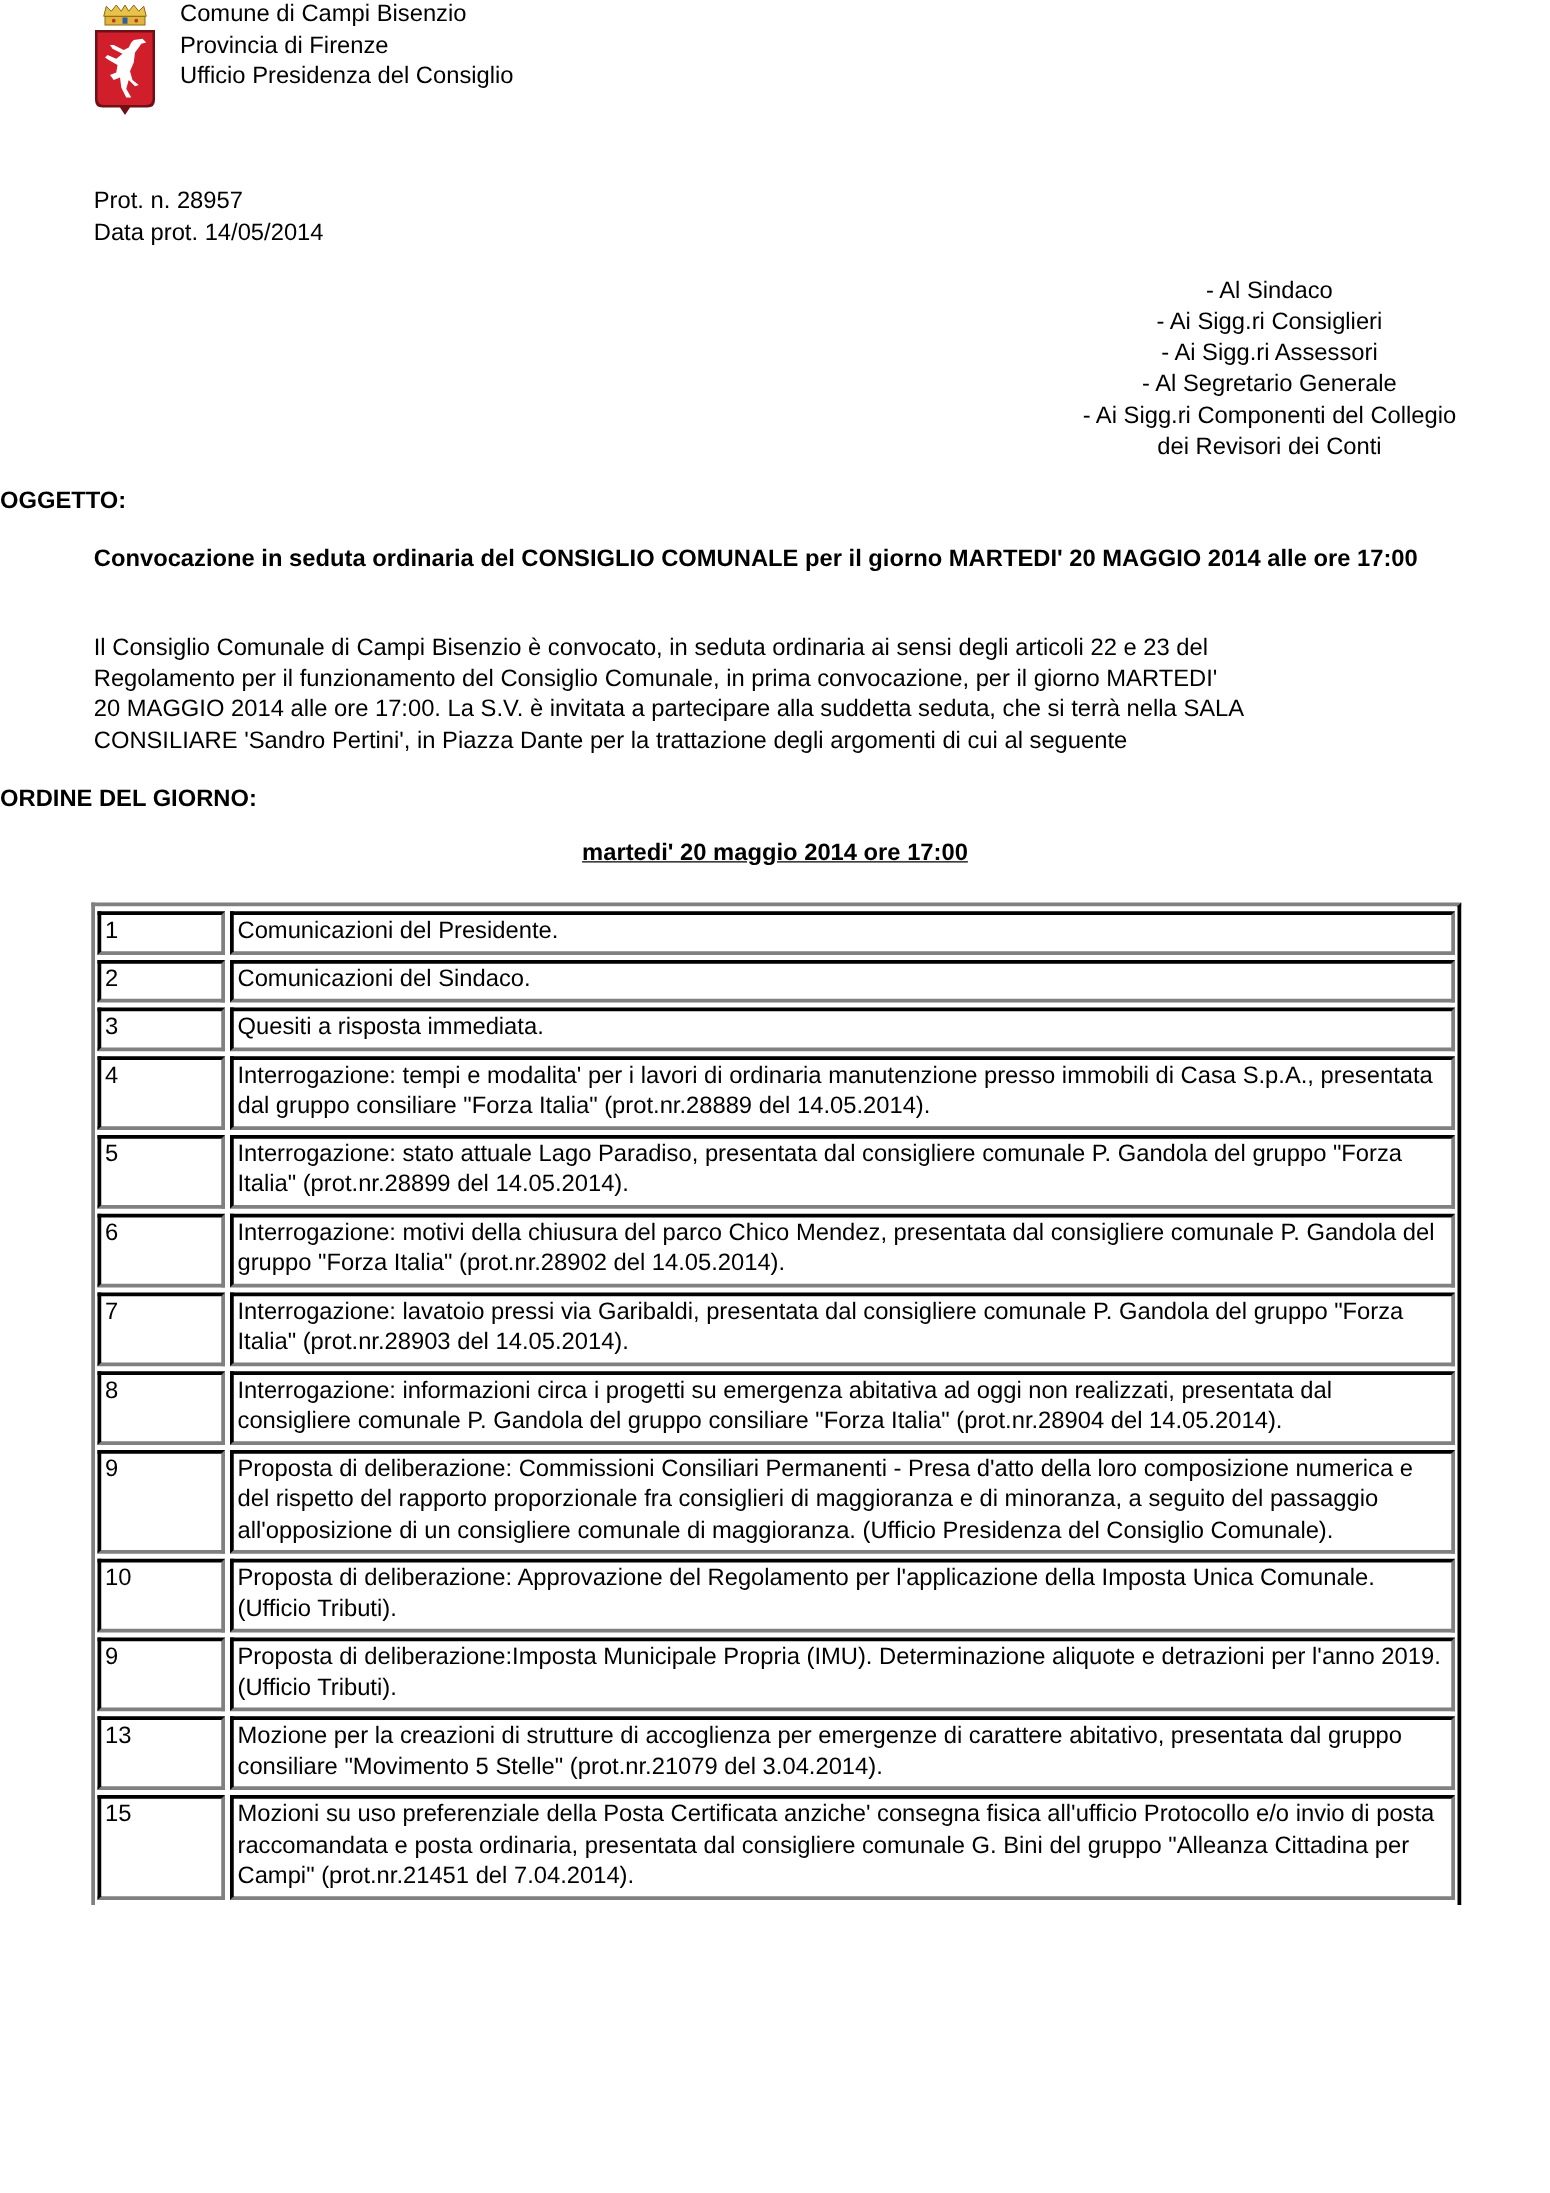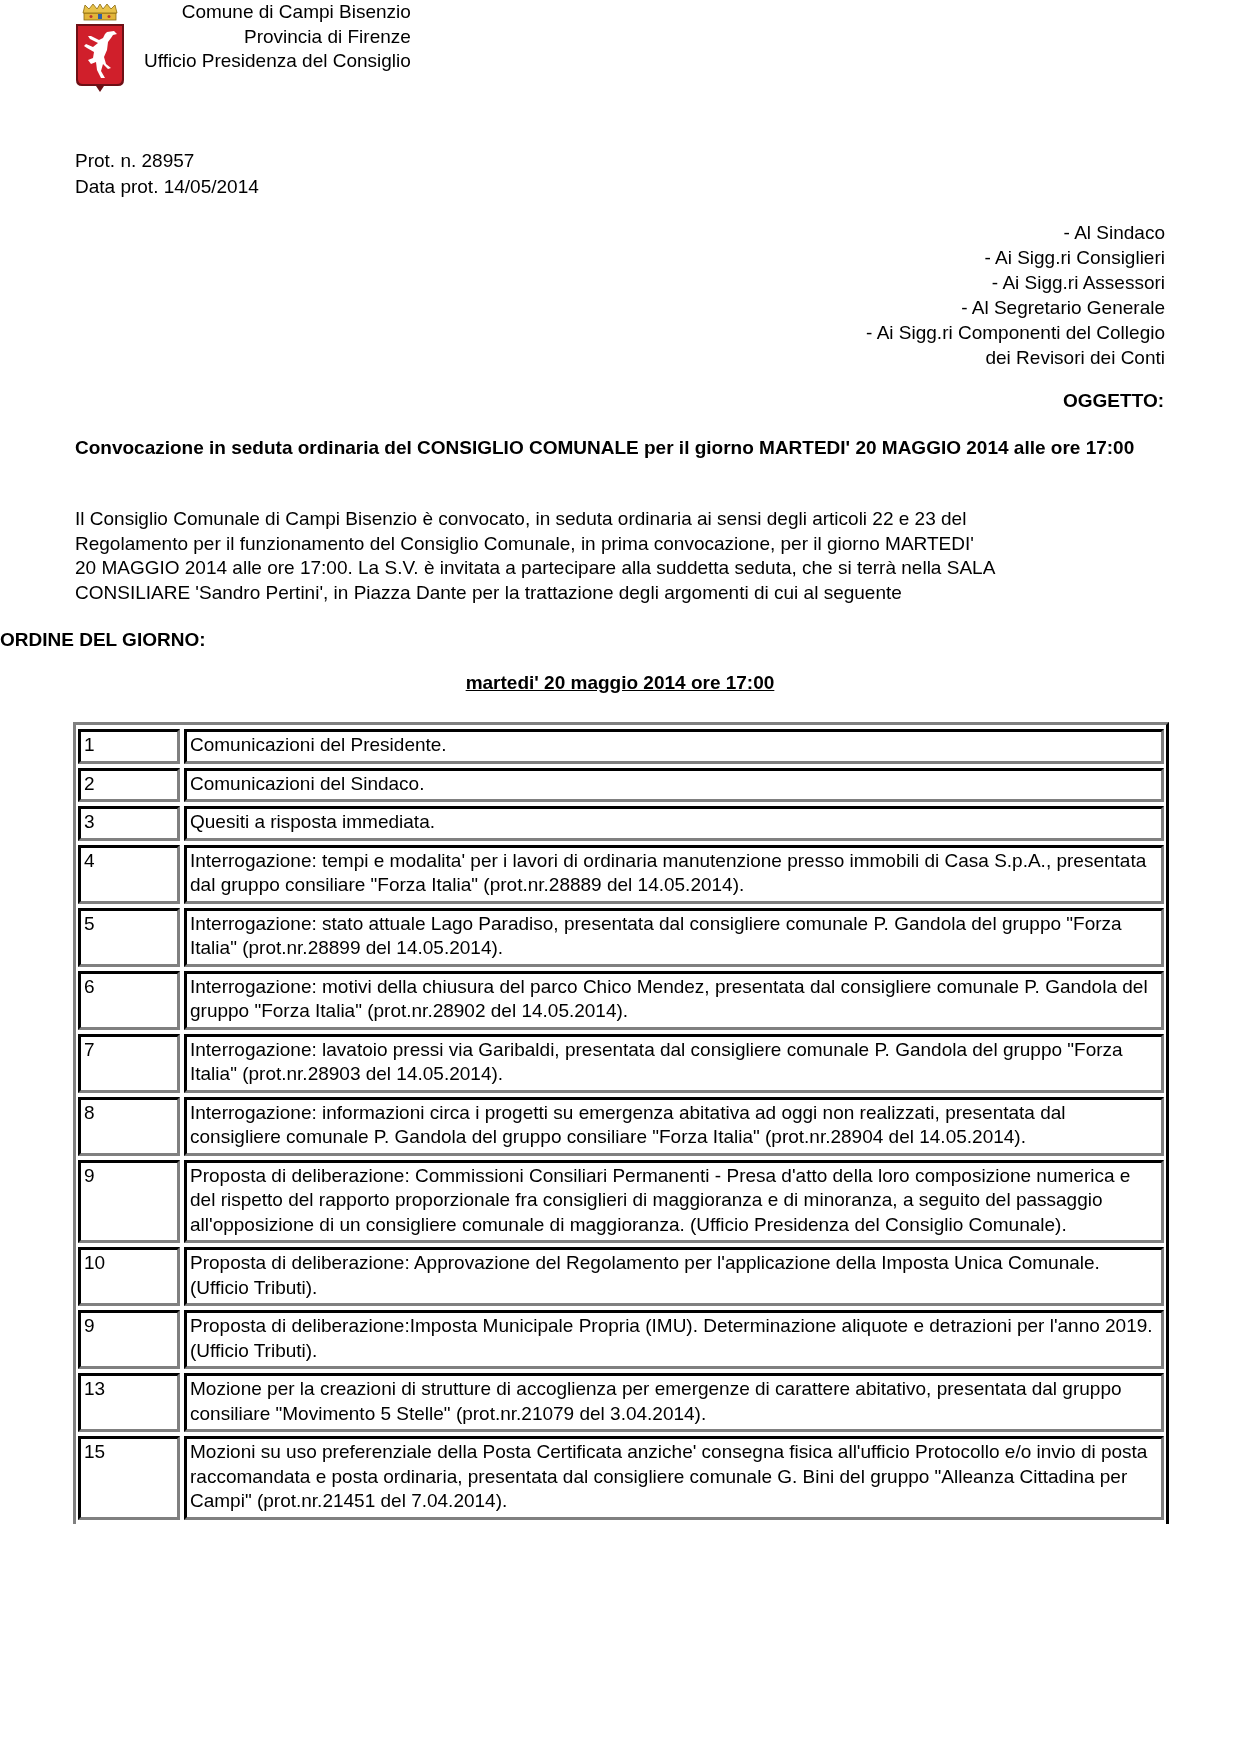--- a/index.html
+++ b/index.html
@@ -2,26 +2,26 @@
 <html><head>
 <meta charset="utf-8">
 <style>
   html, body { margin: 0; padding: 0; background: #ffffff; }
   body {
     width: 1240px; height: 1754px; position: relative; overflow: hidden;
     font-family: "Liberation Sans", sans-serif; color: #000; font-size: 19px;
   }
   .abs { position: absolute; }
   .logo { left: 74px; top: 2px; width: 52px; height: 90px; }
-  .header { left: 144px; top: 0px; line-height: 24.5px; font-size: 19px; text-align: right; }
+  .header { left: 144px; top: 0px; line-height: 24.5px; font-size: 19px; }
   .header div { white-space: nowrap; }
   .prot { left: 75px; top: 148px; line-height: 26px; }
   .addr { right: 75px; top: 220px; line-height: 25px; text-align: right; }
-  .addr div { white-space: nowrap; }
-  .oggetto { left: 0; width: 1148px; top: 390px; text-align: right; font-weight: bold; margin-left: 16px; }
+  .addr div { white-space: nowrap; text-align: center; }
+  .oggetto { left: 0; width: 1148px; top: 390px; text-align: left; font-weight: bold; }
   .subject { left: 75px; top: 435px; width: 1100px; font-weight: bold; line-height: 25px; }
   .para { left: 75px; top: 507px; width: 1110px; line-height: 24.7px; }
   .para div { white-space: nowrap; }
   .odg { left: 0; width: 1020px; top: 629px; text-align: left; font-weight: bold; }
   .date { left: 0; width: 1240px; top: 672px; text-align: center; font-weight: bold; text-decoration: underline; }
 
   .agenda-wrap {
     left: 73px; top: 722px; width: 1096px;
     border-left: 3px solid #808080; border-top: 3px solid #808080;
     border-right: 3px solid #000; border-bottom: none;

